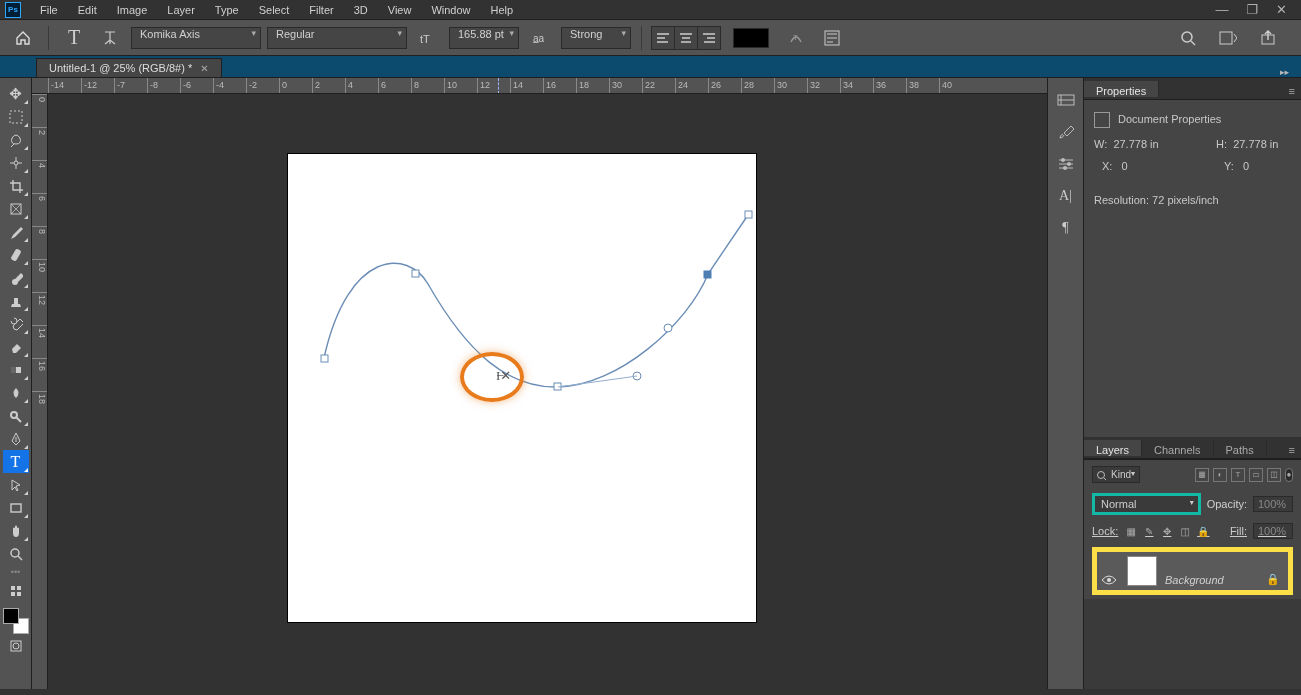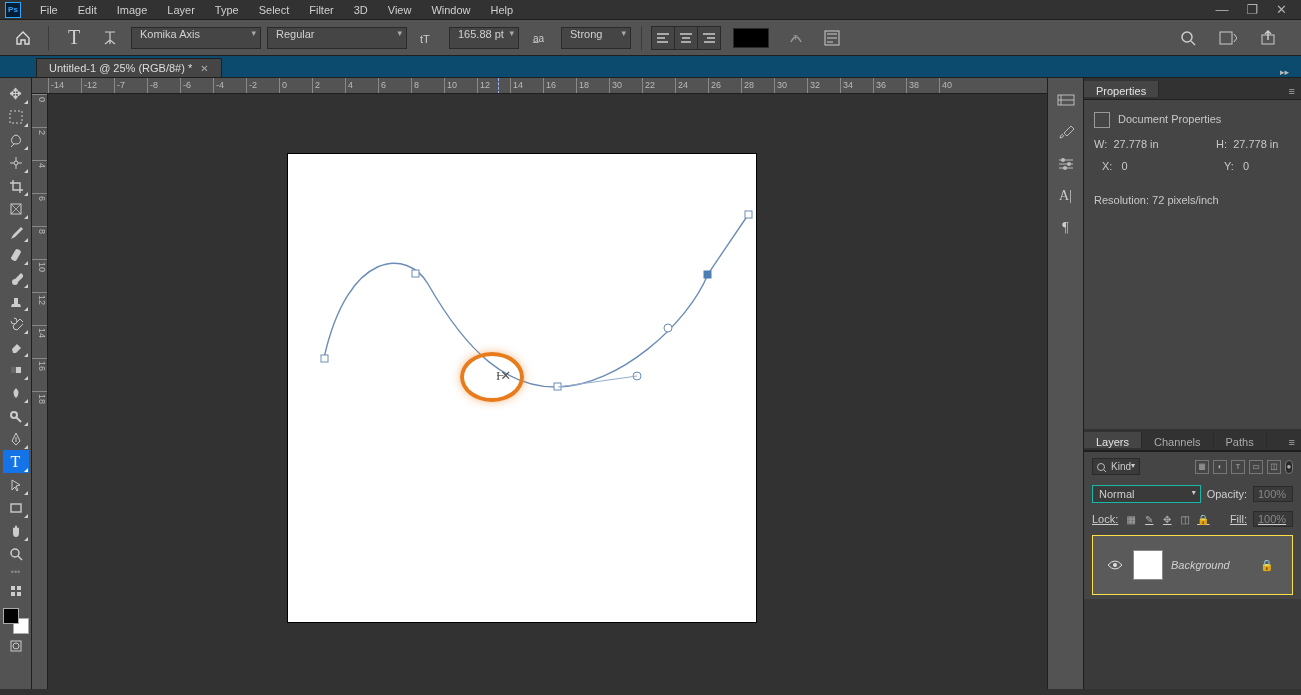--- a/index.html
+++ b/index.html
@@ -383,21 +383,21 @@
   .fi { width:14px;height:14px;border:1px solid #777; cursor:pointer; display:flex;align-items:center;justify-content:center;font-size:8px;color:#aaa;}
 
   .blend-row {
     display:flex;
     align-items:center;
     padding:4px 8px;
     gap:6px;
   }
   .blend-dd {
     background:#3a3a3a;
-    border:1px solid #14b8a6;
+    border:3px solid #14b8a6;
     padding:2px 18px 2px 6px;
     flex:1;
     position:relative;
     color:#ccc;
   }
   .blend-dd::after{content:"▾";position:absolute;right:4px;font-size:8px;}
   .pct-field {
     background:#3a3a3a;
     border:1px solid #2a2a2a;
     padding:1px 4px;
@@ -411,25 +411,25 @@
     padding:4px 8px;
     gap:6px;
     color:#ccc;
     text-decoration:underline;
   }
   .lockicons { display:flex; gap:4px;}
   .lockicons span{width:14px;height:14px;display:flex;align-items:center;justify-content:center;color:#aaa;border:1px solid transparent;font-size:10px;}
 
   .layer-item {
     display:flex;
-    align-items:center;
+    align-items:flex-end;
     background:#5a5a5a;
-    border:1px solid #fde047;
+    border:5px solid #fde047;
     margin:4px 8px;
-    padding:14px;
+    padding:4px;
     gap:8px;
   }
   .layer-eye { width:18px; text-align:center; cursor:pointer;}
   .layer-thumb {
     width:30px;height:30px;background:#fff;border:1px solid #888;
   }
   .layer-name { font-style: italic; }
   .layer-lock-icon { margin-left:auto; padding-right:4px; color:#ccc;}
 
   .layers-spacer { height:90px; background:#3a3a3a; margin:0 0px;}

